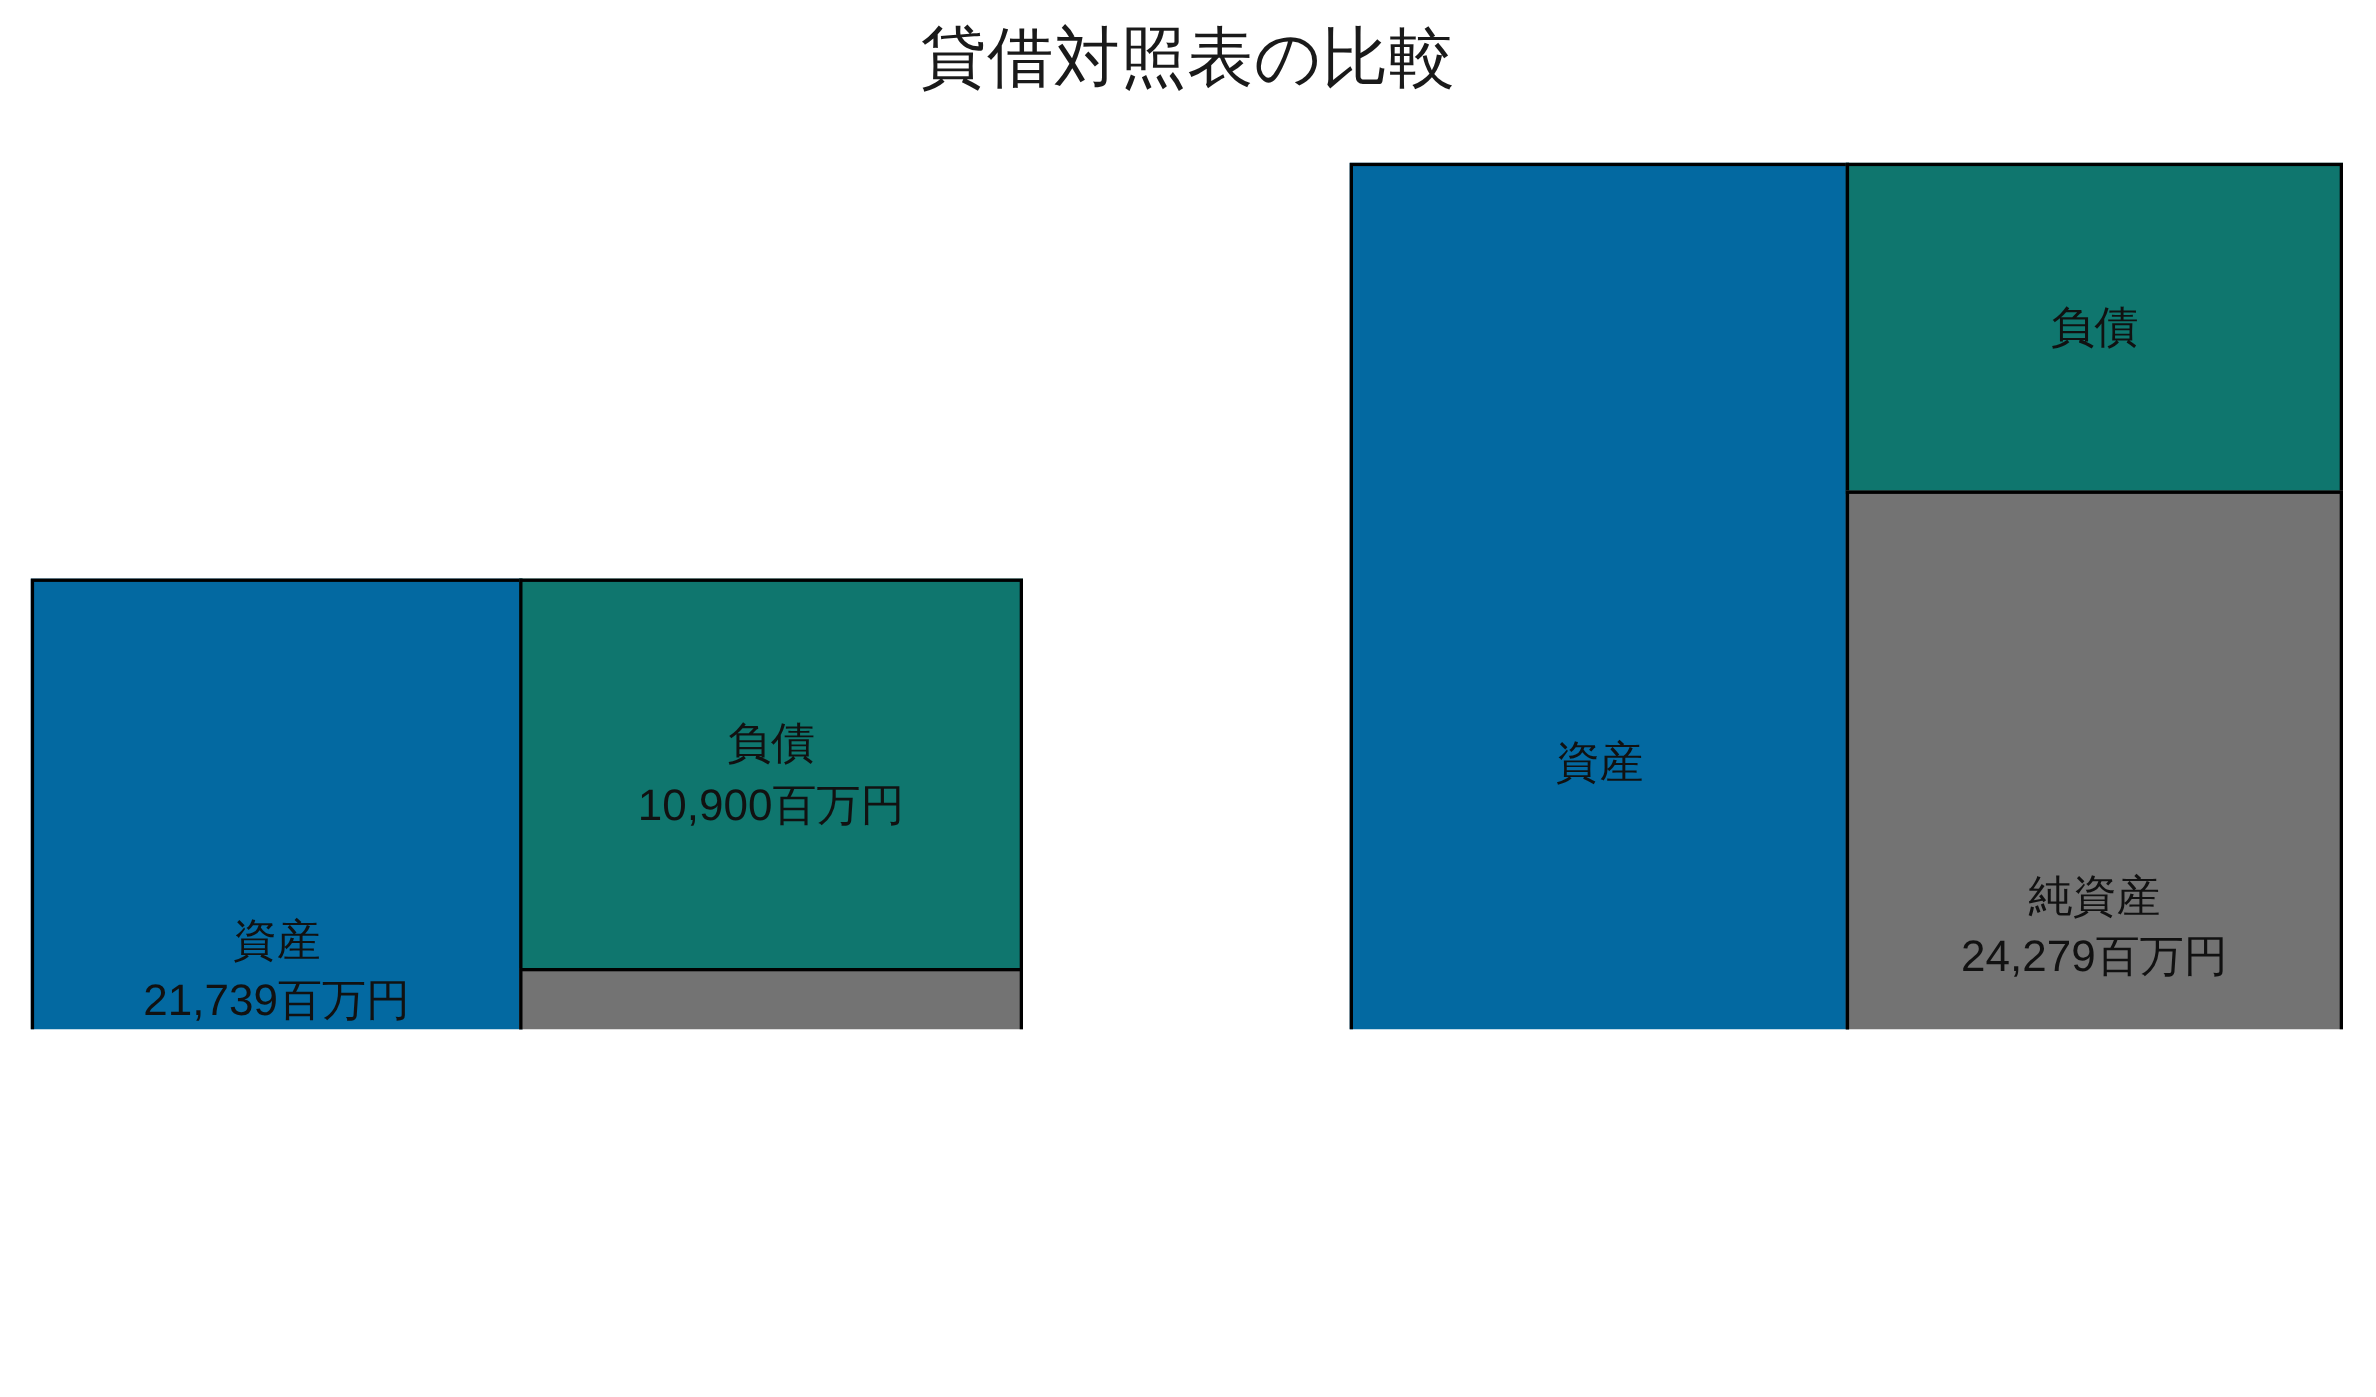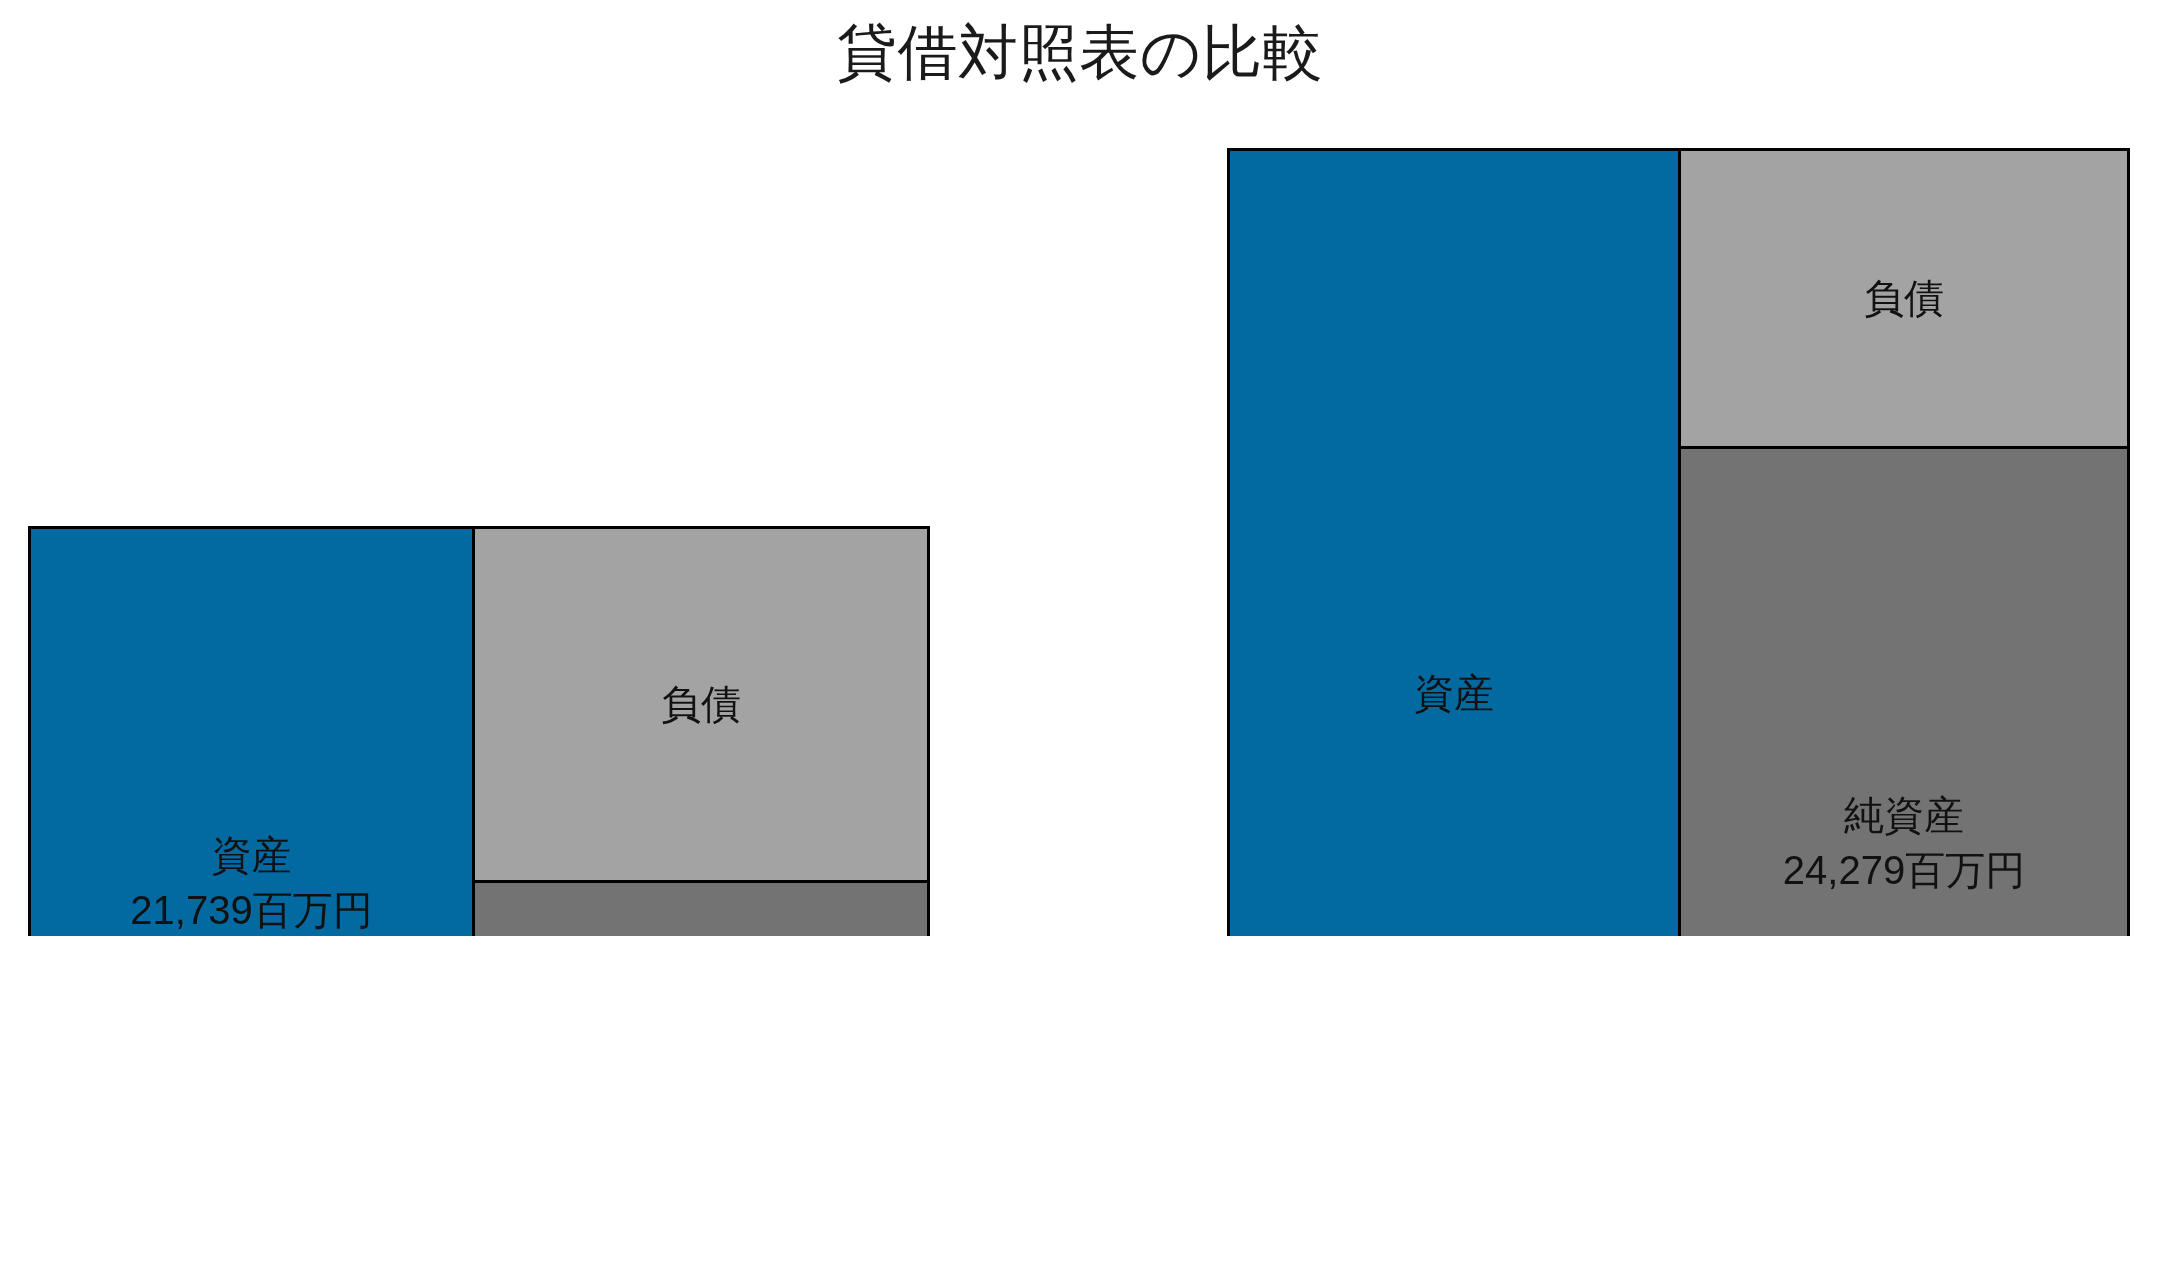--- a/index.html
+++ b/index.html
@@ -40,21 +40,21 @@
     position: absolute;
     box-sizing: border-box;
     border: 3px solid #000000;
     display: flex;
     align-items: center;
     justify-content: center;
     text-align: center;
     overflow: hidden;
   }
   .cell-assets   { background: #0369a1; }
-  .cell-liab     { background: #a3a3a3; }
+  .cell-liab     { background: #0f766e; }
   .cell-net      { background: #737373; }
 
   .cell-label {
     font-size: 40px;
     line-height: 1.38;
     color: #111111;
     white-space: nowrap;
     padding: 0 6px;
   }
   .cell-label .ln1 { display: block; }
@@ -72,20 +72,21 @@
     <div class="bs-cell cell-assets" style="left:0px; top:0px; width:447px; height:714px;">
       <div class="cell-label">
         <span class="ln1">資産</span>
         <span class="ln2">21,739百万円</span>
       </div>
     </div>
 
     <div class="bs-cell cell-liab" style="left:444px; top:0px; width:458px; height:357px;">
       <div class="cell-label">
         <span class="ln1">負債</span>
+        <span class="ln2">10,900百万円</span>
       </div>
     </div>
 
     <div class="bs-cell cell-net" style="left:444px; top:354px; width:458px; height:360px;">
       <div class="cell-label">
         <span class="ln1">純資産</span>
       </div>
     </div>
   </div>
 

